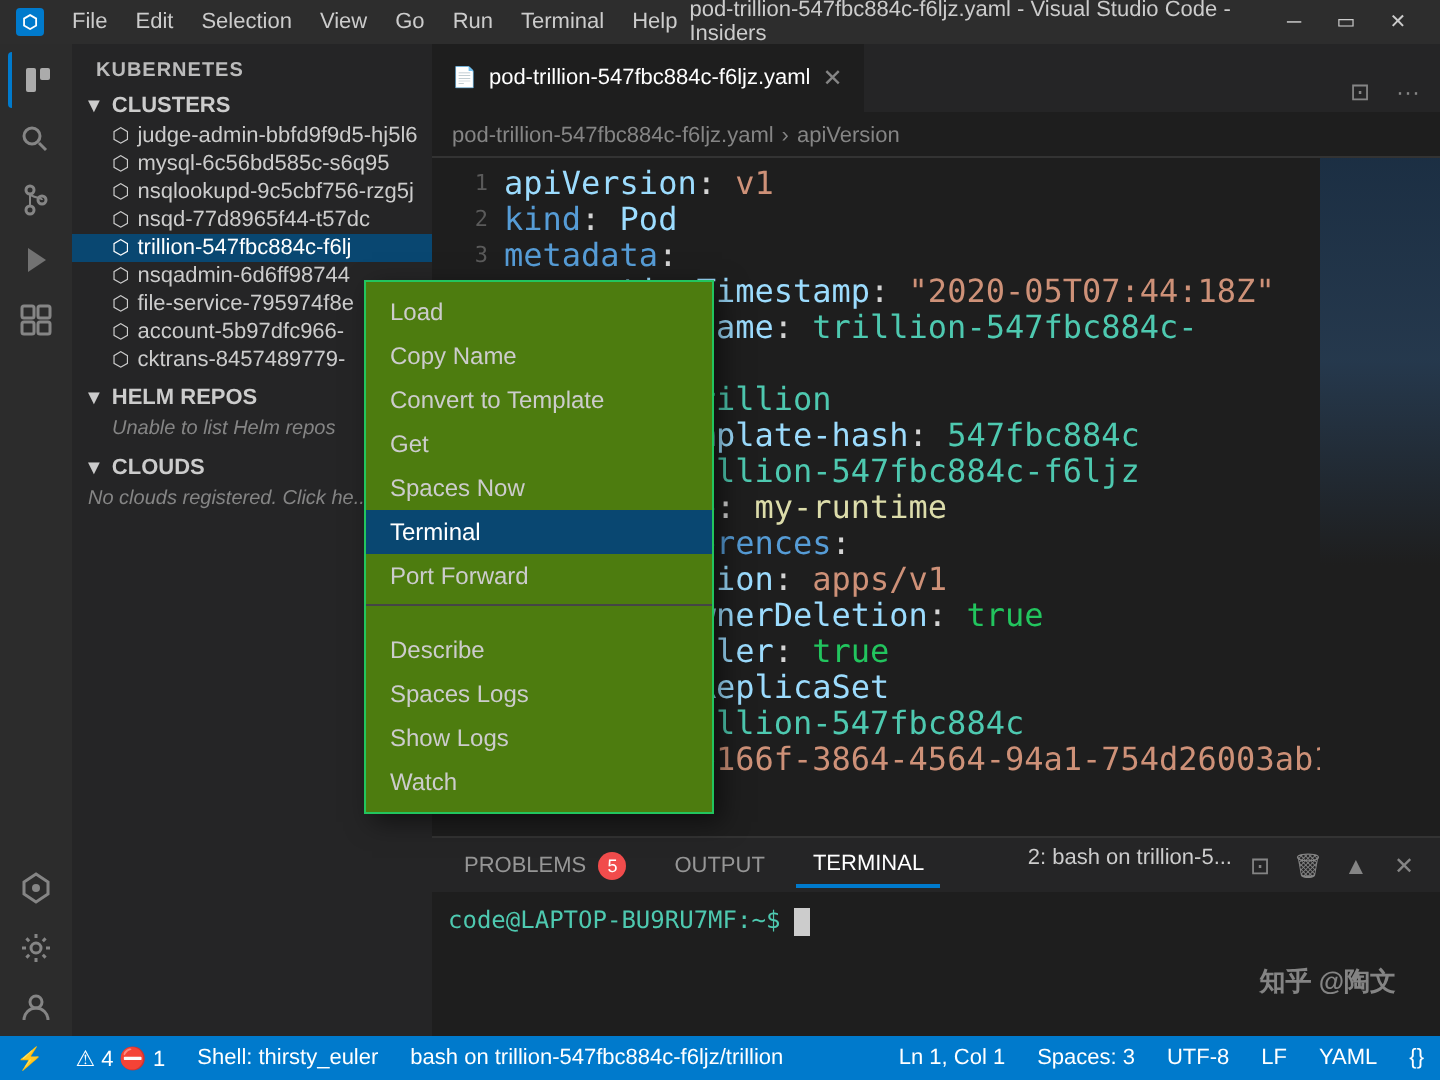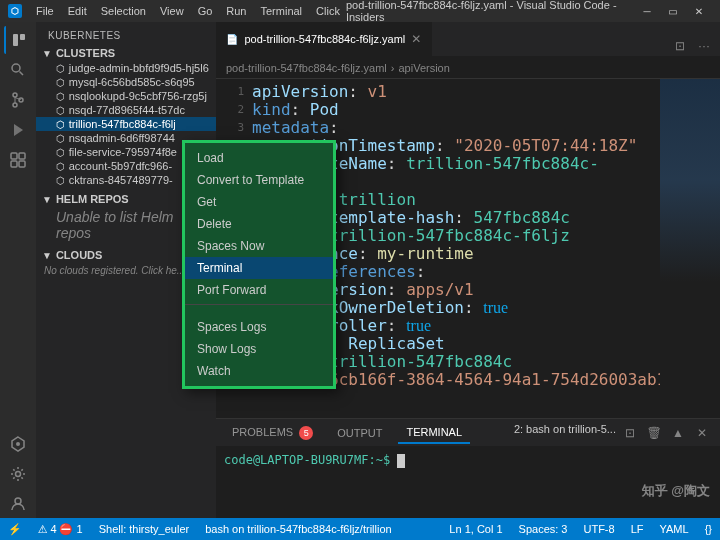--- a/index.html
+++ b/index.html
@@ -109,21 +109,21 @@
     #sidebar {
       width: 180px;
       background: #252526;
       display: flex;
       flex-direction: column;
       flex-shrink: 0;
       overflow: hidden;
     }
     #sidebar-title {
       font-size: 10px;
-      font-weight: 400;
+      font-weight: 700;
       text-transform: uppercase;
       color: #bbbbbb;
       padding: 8px 12px 4px 12px;
       letter-spacing: 0.5px;
     }
     .section-header {
       display: flex;
       align-items: center;
       padding: 2px 6px;
       cursor: pointer;
@@ -146,21 +146,21 @@
       overflow: hidden;
       text-overflow: ellipsis;
     }
     .tree-item.selected { background: #094771; color: #ffffff; }
     .tree-item-icon {
       margin-right: 4px;
       font-size: 10px;
     }
     .helm-error {
       padding: 2px 8px 2px 20px;
-      font-size: 14px;
+      font-size: 10px;
       color: #858585;
       font-style: italic;
     }
     .clouds-msg {
       padding: 2px 8px 2px 8px;
       font-size: 10px;
       color: #858585;
       font-style: italic;
     }
 
@@ -264,21 +264,21 @@
       font-size: 16px;
       line-height: 18px;
       padding-top: 4px;
       overflow: hidden;
       color: #d4d4d4;
       white-space: pre;
     }
     .kw { color: #569cd6; }
     .str { color: #ce9178; }
     .val { color: #9cdcfe; }
-    .num { color: #0ea5e9; font-family: Liberation Serif, serif; }
+    .num { color: #22c55e; }
     .green { color: #4ec9b0; }
     .orange { color: #dcdcaa; }
 
     
     #minimap {
       width: 60px;
       background: #1e1e1e;
       flex-shrink: 0;
       position: relative;
       overflow: hidden;
@@ -288,23 +288,23 @@
       height: 100%;
       background: linear-gradient(180deg, #1a3a5c 0%, #2a4a6c 30%, #1e1e1e 60%);
       opacity: 0.6;
     }
 
     
     #context-menu {
       position: absolute;
       top: 140px;
       left: 182px;
-      width: 154px;
-      background: #14532d;
-      border: 3px solid #22c55e;
+      width: 175px;
+      background: #4d7c0f;
+      border: 1px solid #22c55e;
       box-shadow: 4px 4px 12px rgba(0,0,0,0.5);
       z-index: 100;
       padding: 4px 0;
     }
     .ctx-item {
       padding: 4px 12px;
       font-size: 12px;
       cursor: pointer;
       color: #cccccc;
       display: flex;
@@ -411,21 +411,21 @@
     }
     .status-right {
       margin-left: auto;
       display: flex;
       align-items: center;
       height: 100%;
     }
     .watermark {
       position: absolute;
       bottom: 40px;
-      right: 10px;
+      right: 22px;
       color: rgba(200,200,200,0.6);
       font-size: 13px;
       font-weight: bold;
       z-index: 50;
       margin-left: 23px;
     }
   </style>
 </head>
 <body>
 
@@ -433,21 +433,21 @@
   <div id="title-bar-left">
     <div id="title-bar-icon">⬡</div>
     <div id="menu-bar">
       <span class="menu-item">File</span>
       <span class="menu-item">Edit</span>
       <span class="menu-item">Selection</span>
       <span class="menu-item">View</span>
       <span class="menu-item">Go</span>
       <span class="menu-item">Run</span>
       <span class="menu-item">Terminal</span>
-      <span class="menu-item">Click</span>
+      <span class="menu-item">Help</span>
     </div>
   </div>
   <span id="title-text">pod-trillion-547fbc884c-f6ljz.yaml - Visual Studio Code - Insiders</span>
   <div id="window-controls">
     <div class="win-btn">─</div>
     <div class="win-btn">▭</div>
     <div class="win-btn close">✕</div>
   </div>
 </div>
 
@@ -659,40 +659,43 @@
 
   </div>
 
 </div>
 
 <div id="context-menu">
   <div class="ctx-item">
     <span>Load</span>
   </div>
   <div class="ctx-item">
+    <span>Copy Name</span>
+  </div>
+  <div class="ctx-item">
     <span>Convert to Template</span>
   </div>
   <div class="ctx-item">
     <span>Get</span>
-  </div>
-  <div class="ctx-item">
-    <span>Delete</span>
   </div>
   <div class="ctx-item">
     <span>Spaces Now</span>
   </div>
   <div class="ctx-item active-item">
     <span>Terminal</span>
   </div>
   <div class="ctx-item">
     <span>Port Forward</span>
   </div>
   <div class="ctx-separator"></div>
   <div class="ctx-item">
     <span></span>
+  </div>
+  <div class="ctx-item">
+    <span>Describe</span>
   </div>
   <div class="ctx-item">
     <span>Spaces Logs</span>
   </div>
   <div class="ctx-item">
     <span>Show Logs</span>
   </div>
   <div class="ctx-item">
     <span>Watch</span>
   </div>

